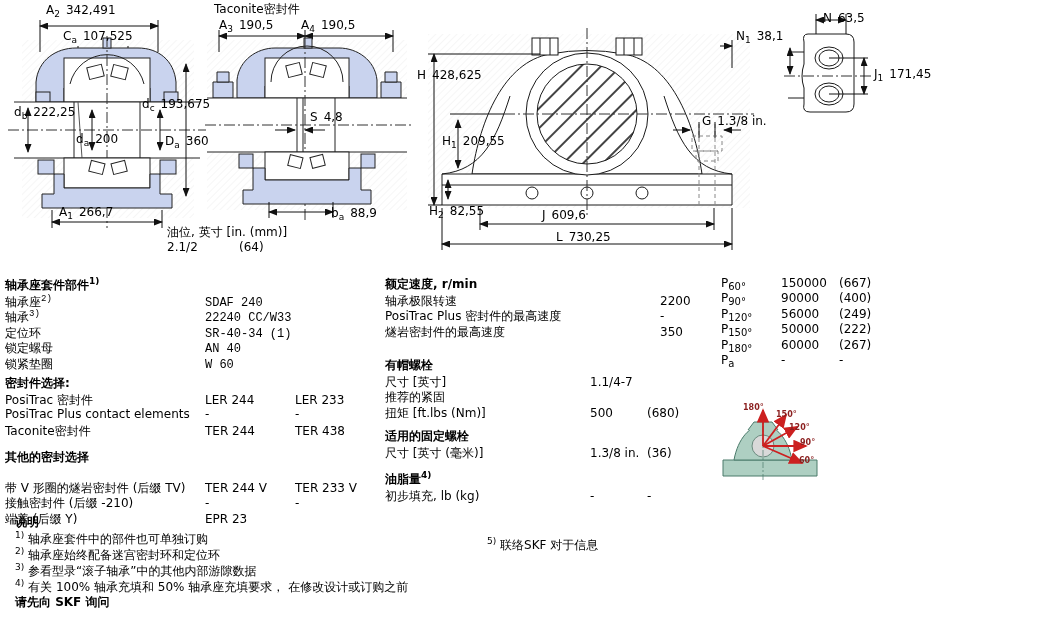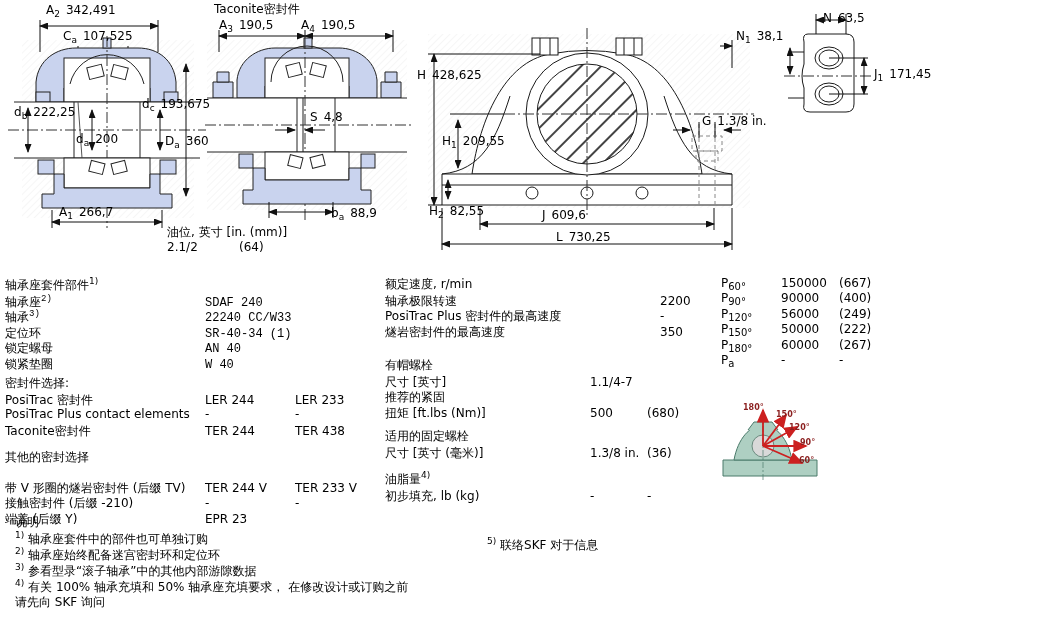--- a/index.html
+++ b/index.html
@@ -3,21 +3,21 @@
 <meta charset="utf-8">
 <style>
   html,body{margin:0;padding:0;background:#fff;}
   #page{position:relative;width:1050px;height:620px;background:#fff;overflow:hidden;
         font-family:"DejaVu Sans",sans-serif;font-size:12px;color:#000;}
   .abs{position:absolute;}
   .dim{position:absolute;white-space:nowrap;font-size:12px;color:#000;}
   .dim sub{font-size:9px;}
   .dim .dv{margin-left:6px;}
   .lbl{position:absolute;white-space:nowrap;}
-  .hdr{font-weight:normal;white-space:nowrap;}
+  .hdr{font-weight:bold;white-space:nowrap;}
   .block{position:absolute;}
   .trow{display:grid;height:15.4px;align-items:baseline;white-space:nowrap;}
   .g-parts{grid-template-columns:200px 1fr;font-family:Liberation Mono, monospace;}
   .g-seals{grid-template-columns:200px 90px 1fr;}
   .g-mid{grid-template-columns:205px 57px 1fr;}
   .g-spd{grid-template-columns:275px 1fr;}
   .g-load{grid-template-columns:60px 58px 1fr;}
   sup{font-size:9px;}
   .notes-line{height:16px;white-space:nowrap;margin-left:12px;}
   .ang{position:absolute;font-size:8px;color:#8b1f1f;font-weight:bold;white-space:nowrap;}
@@ -301,21 +301,21 @@
     <div class="trow g-parts">
         <span><span>定位环</span><sup></sup></span>
         <span>SR-40-34 (1)</span>
       </div>
     <div class="trow g-parts">
         <span><span>锁定螺母</span><sup></sup></span>
         <span>AN 40</span>
       </div>
     <div class="trow g-parts">
         <span><span>锁紧垫圈</span><sup></sup></span>
-        <span>W 40</span>
+        <span>W 60</span>
       </div>
   </div>
 
   <div class="block" style="left:5px;top:375px;width:380px">
     <div class="hdr">密封件选择:</div>
     <div class="trow g-seals">
         <span>PosiTrac 密封件</span>
         <span>LER 244</span>
         <span>LER 233</span>
       </div>

